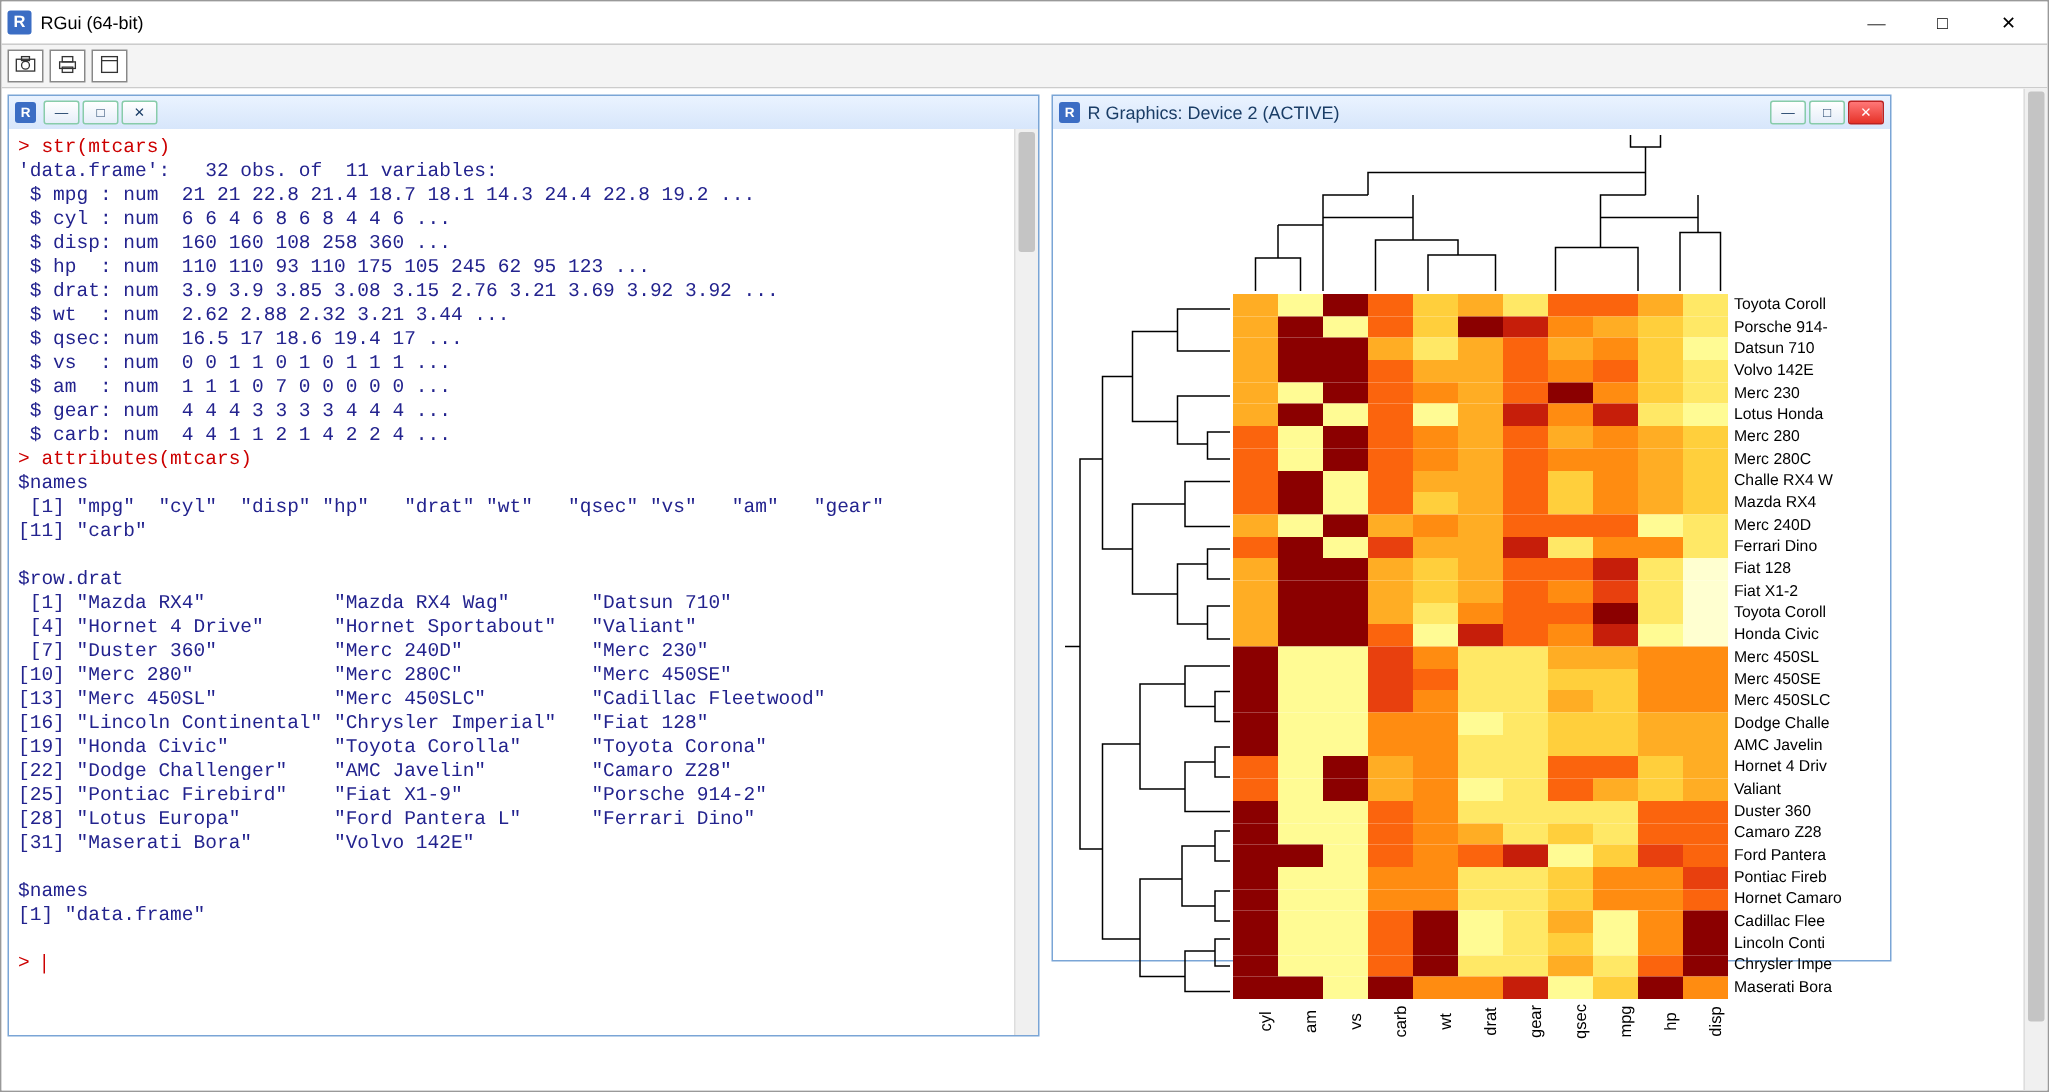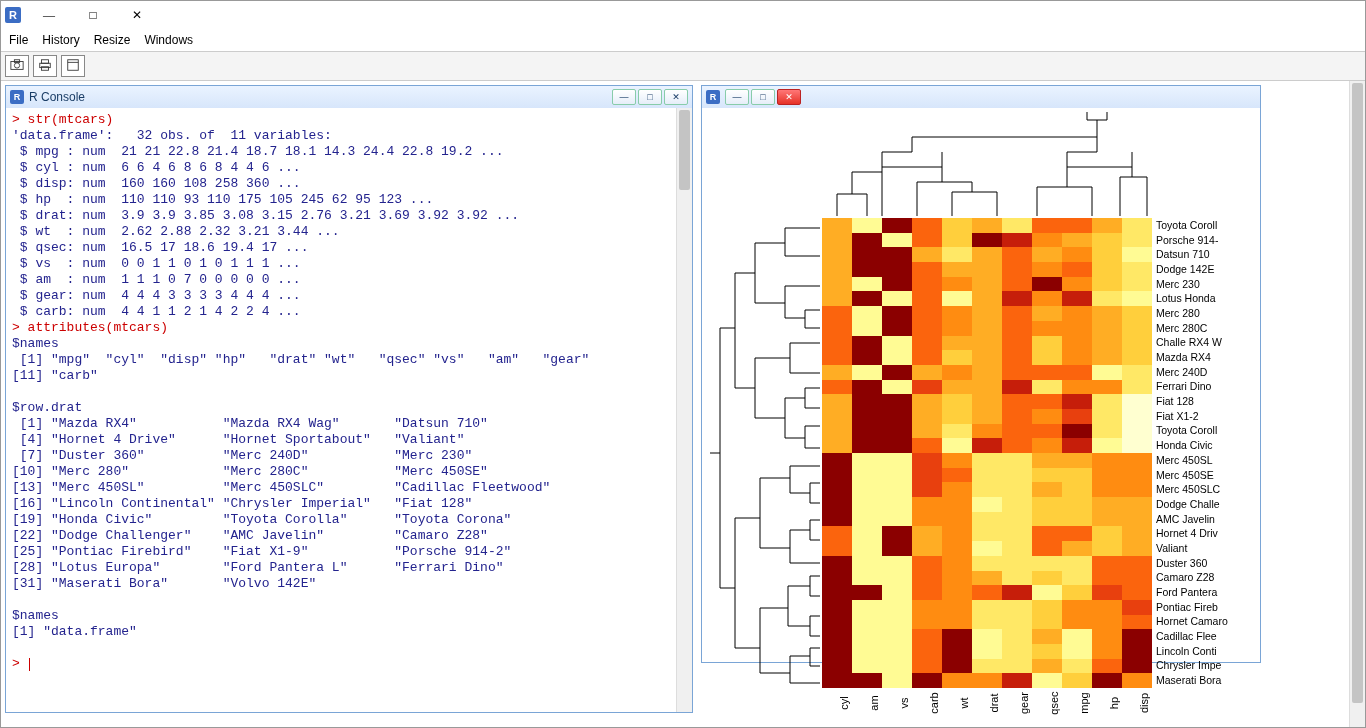--- a/index.html
+++ b/index.html
@@ -37,29 +37,24 @@
   .scroll-y { position:absolute; right:0; top:0; bottom:0; width:16px; background:#f0f0f0; border-left:1px solid #ddd; }
   .scroll-thumb { position:absolute; left:2px; right:2px; top:2px; height:80px; background:#c4c4c4; border-radius:2px; }
   .cursor-blink { display:inline-block; width:1px; height:13px; background:#c00; vertical-align:text-bottom; margin-left:1px; }
 </style>
 </head>
 <body>
 
 <div class="app">
   <div class="titlebar">
     <div class="appicon">R</div>
+    <div class="title">RGui (64-bit)</div>
     <div class="winbtn">—</div>
     <div class="winbtn">□</div>
     <div class="winbtn close">✕</div>
-  </div>
-  <div class="menubar">
-    <span>File</span>
-    <span>History</span>
-    <span>Resize</span>
-    <span>Windows</span>
   </div>
   <div class="toolbar">
     <div class="tbtn">
         <span><svg viewBox="0 0 16 16">
             <rect x="1" y="4" width="14" height="9" fill="none" stroke="#333"></rect>
             <circle cx="8" cy="8.5" r="3" fill="none" stroke="#333"></circle>
             <rect x="5" y="2" width="6" height="3" fill="none" stroke="#333"></rect>
           </svg></span>
       </div>
     <div class="tbtn">
@@ -75,21 +70,20 @@
             <line x1="2" y1="5" x2="14" y2="5" stroke="#333"></line>
           </svg></span>
       </div>
   </div>
 
   <div class="mdi">
 
     <div class="child" style="left:4px; top:4px; width:688px; height:628px;">
       <div class="child-title">
         <div class="cicon">R</div>
-        <div class="t">R Console</div>
         <div class="cbtns">
           <div class="cb">—</div>
           <div class="cb">□</div>
           <div class="cb">✕</div>
         </div>
       </div>
       <div class="console-body" id="console-body"><span class="cmd">&gt; str(mtcars)</span>
 <span class="">'data.frame':   32 obs. of  11 variables:</span>
 <span class=""> $ mpg : num  21 21 22.8 21.4 18.7 18.1 14.3 24.4 22.8 19.2 ...</span>
 <span class=""> $ cyl : num  6 6 4 6 8 6 8 4 4 6 ...</span>
@@ -126,20 +120,21 @@
 <span class="cmd">&gt; </span><span class="cursor-blink"></span>
 </div>
       <div class="scroll-y" style="top:22px;">
           <div class="scroll-thumb"></div>
         </div>
     </div>
 
     <div class="child" style="left:700px; top:4px; width:560px; height:578px;">
       <div class="child-title">
         <div class="cicon">R</div>
+        <div class="t">R Graphics: Device 2 (ACTIVE)</div>
         <div class="cbtns">
           <div class="cb">—</div>
           <div class="cb">□</div>
           <div class="cb red">✕</div>
         </div>
       </div>
       <div class="graphics-body">
         <div class="heat-wrap">
           <div class="dendro-top">
             <svg viewBox="0 0 330 104" stroke="#000" fill="none" stroke-width="1">
@@ -531,21 +526,21 @@
               <span>gear</span>
               <span>qsec</span>
               <span>mpg</span>
               <span>hp</span>
               <span>disp</span>
             </div>
           <div class="rowlabels" id="rowlabels">
               <span>Toyota Coroll</span>
               <span>Porsche 914-</span>
               <span>Datsun 710</span>
-              <span>Dodge 142E</span>
+              <span>Volvo 142E</span>
               <span>Merc 230</span>
               <span>Lotus Honda</span>
               <span>Merc 280</span>
               <span>Merc 280C</span>
               <span>Challe RX4 W</span>
               <span>Mazda RX4</span>
               <span>Merc 240D</span>
               <span>Ferrari Dino</span>
               <span>Fiat 128</span>
               <span>Fiat X1-2</span>

